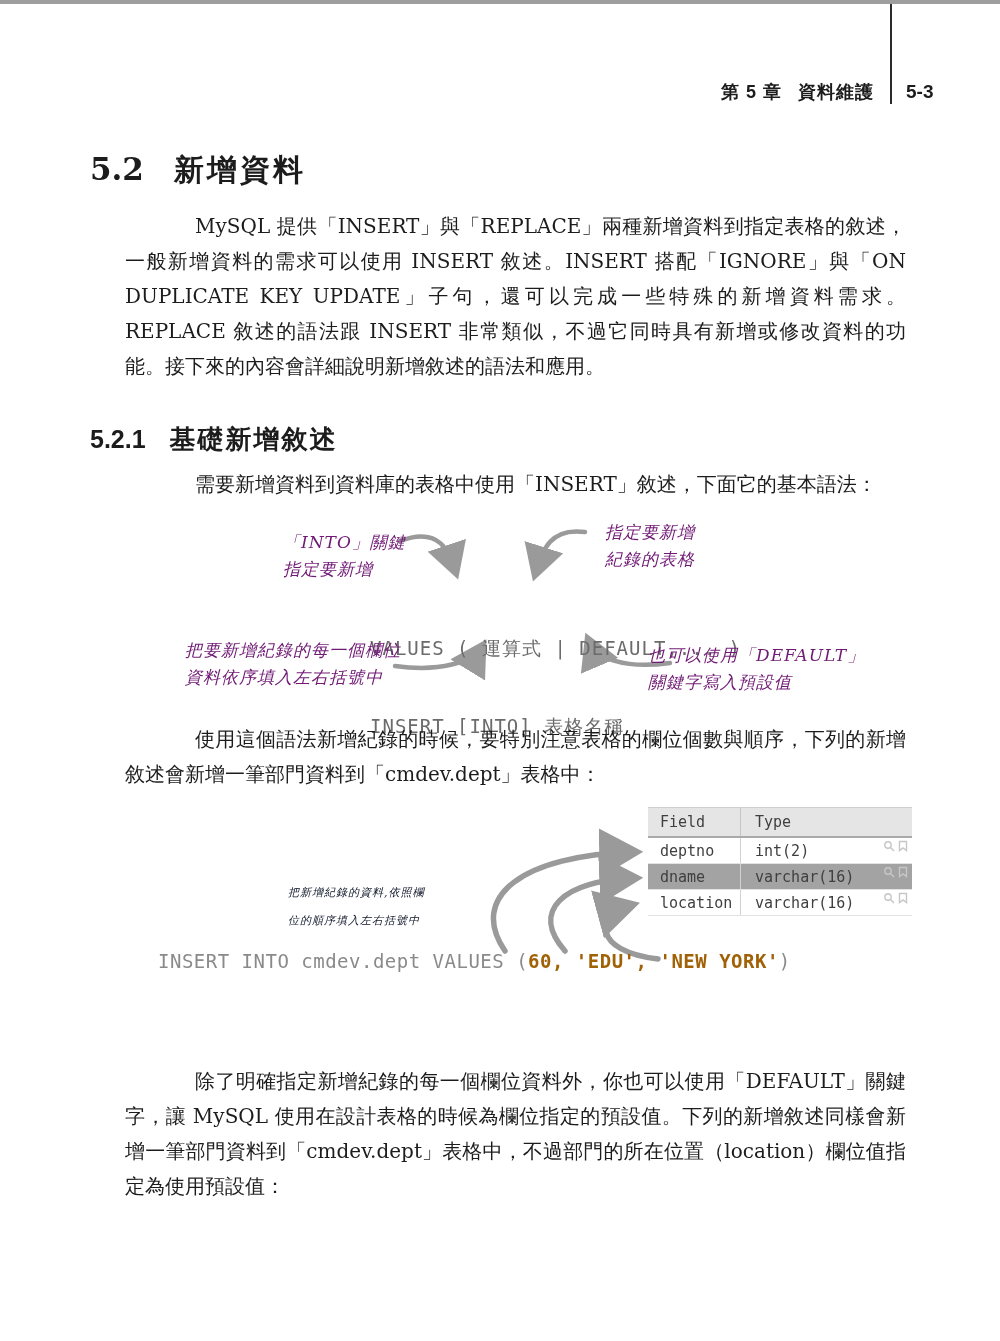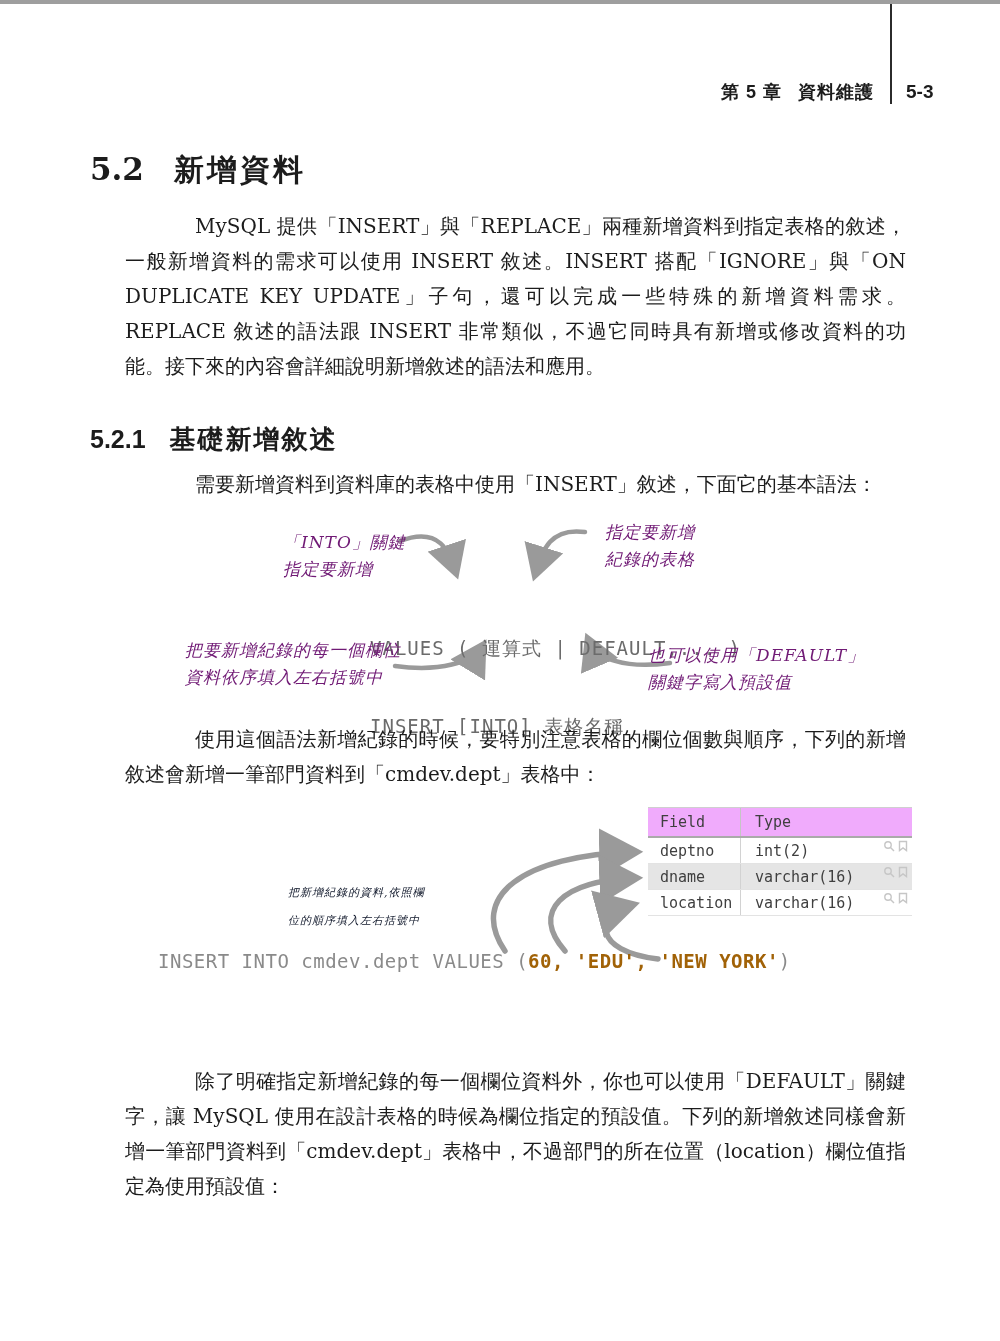--- a/index.html
+++ b/index.html
@@ -61,23 +61,23 @@
   
   .fig2 { position:absolute; left:0; top:795px; width:1000px; height:195px; }
   .fig2 svg.arrows { position:absolute; left:430px; top:0; }
   .note-fig { left:288px; top:80px; position:absolute; font-style:italic; font-family:"DejaVu Serif", serif;
               font-size:11px; line-height:28px; color:#0f172a; letter-spacing:1px; white-space:nowrap; }
   .dtable {
     position:absolute; left:648px; top:8px; width:264px;
     font-family:"DejaVu Sans Mono", monospace; font-size:15px; color:#3f3f3f;
     border-top:1px solid #cfcfcf;
   }
-  .t-hdr { display:flex; height:30px; align-items:center; border-bottom:2px solid #aaaaaa; background:#f0abfc; }
+  .t-hdr { display:flex; height:30px; align-items:center; border-bottom:2px solid #aaaaaa; background:#e5e5e5; }
   .t-row { display:flex; height:26px; align-items:center; position:relative; border-bottom:1px solid #e3e3e3; }
-  .t-row.alt { background:#e5e5e5; }
+  .t-row.alt { background:#a3a3a3; }
   .c-field { width:92px; padding-left:12px; }
   .c-type  { flex:1; padding-left:14px; border-left:1px solid #d2d2d2; align-self:stretch; display:flex; align-items:center; }
   .t-hdr .c-type { border-left:1px solid #c5c5c5; }
   .row-icons { position:absolute; right:3px; top:2px; display:flex; gap:2px; }
   .row-icons svg { display:block; }
 
   
   .stmt {
     position:absolute; left:158px; top:946px;
     font-family:"DejaVu Sans Mono", monospace; font-size:19px; white-space:pre;

